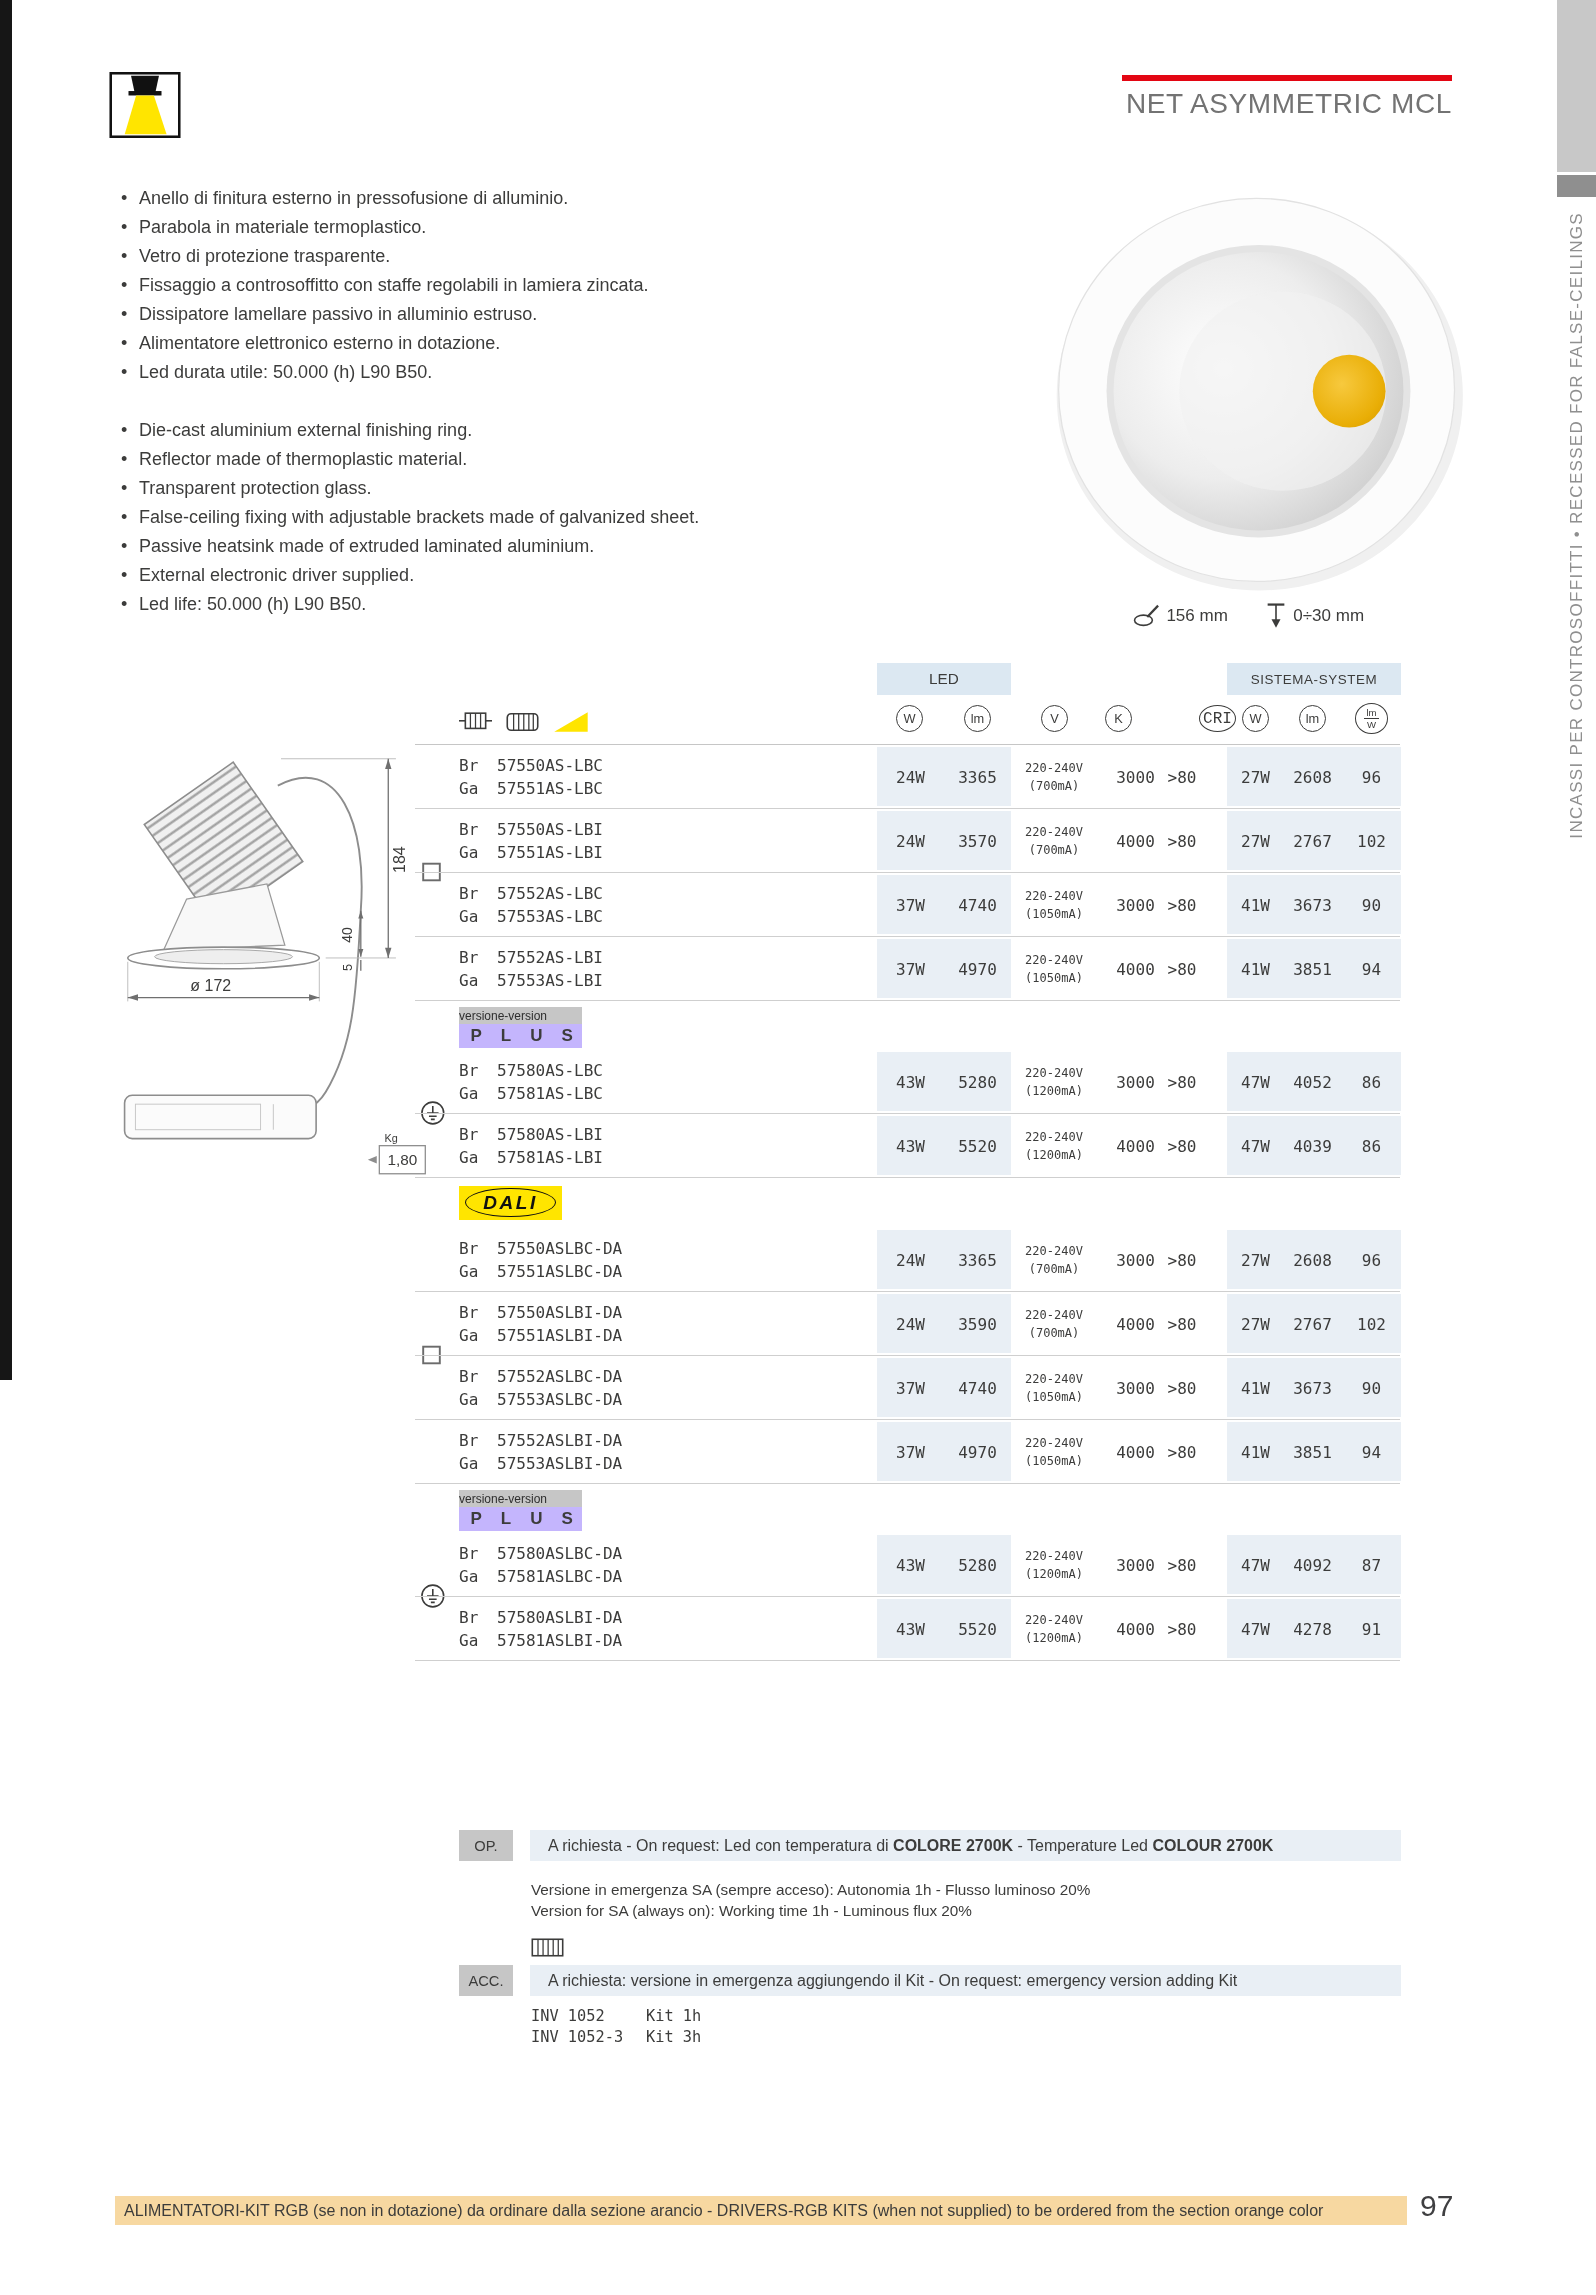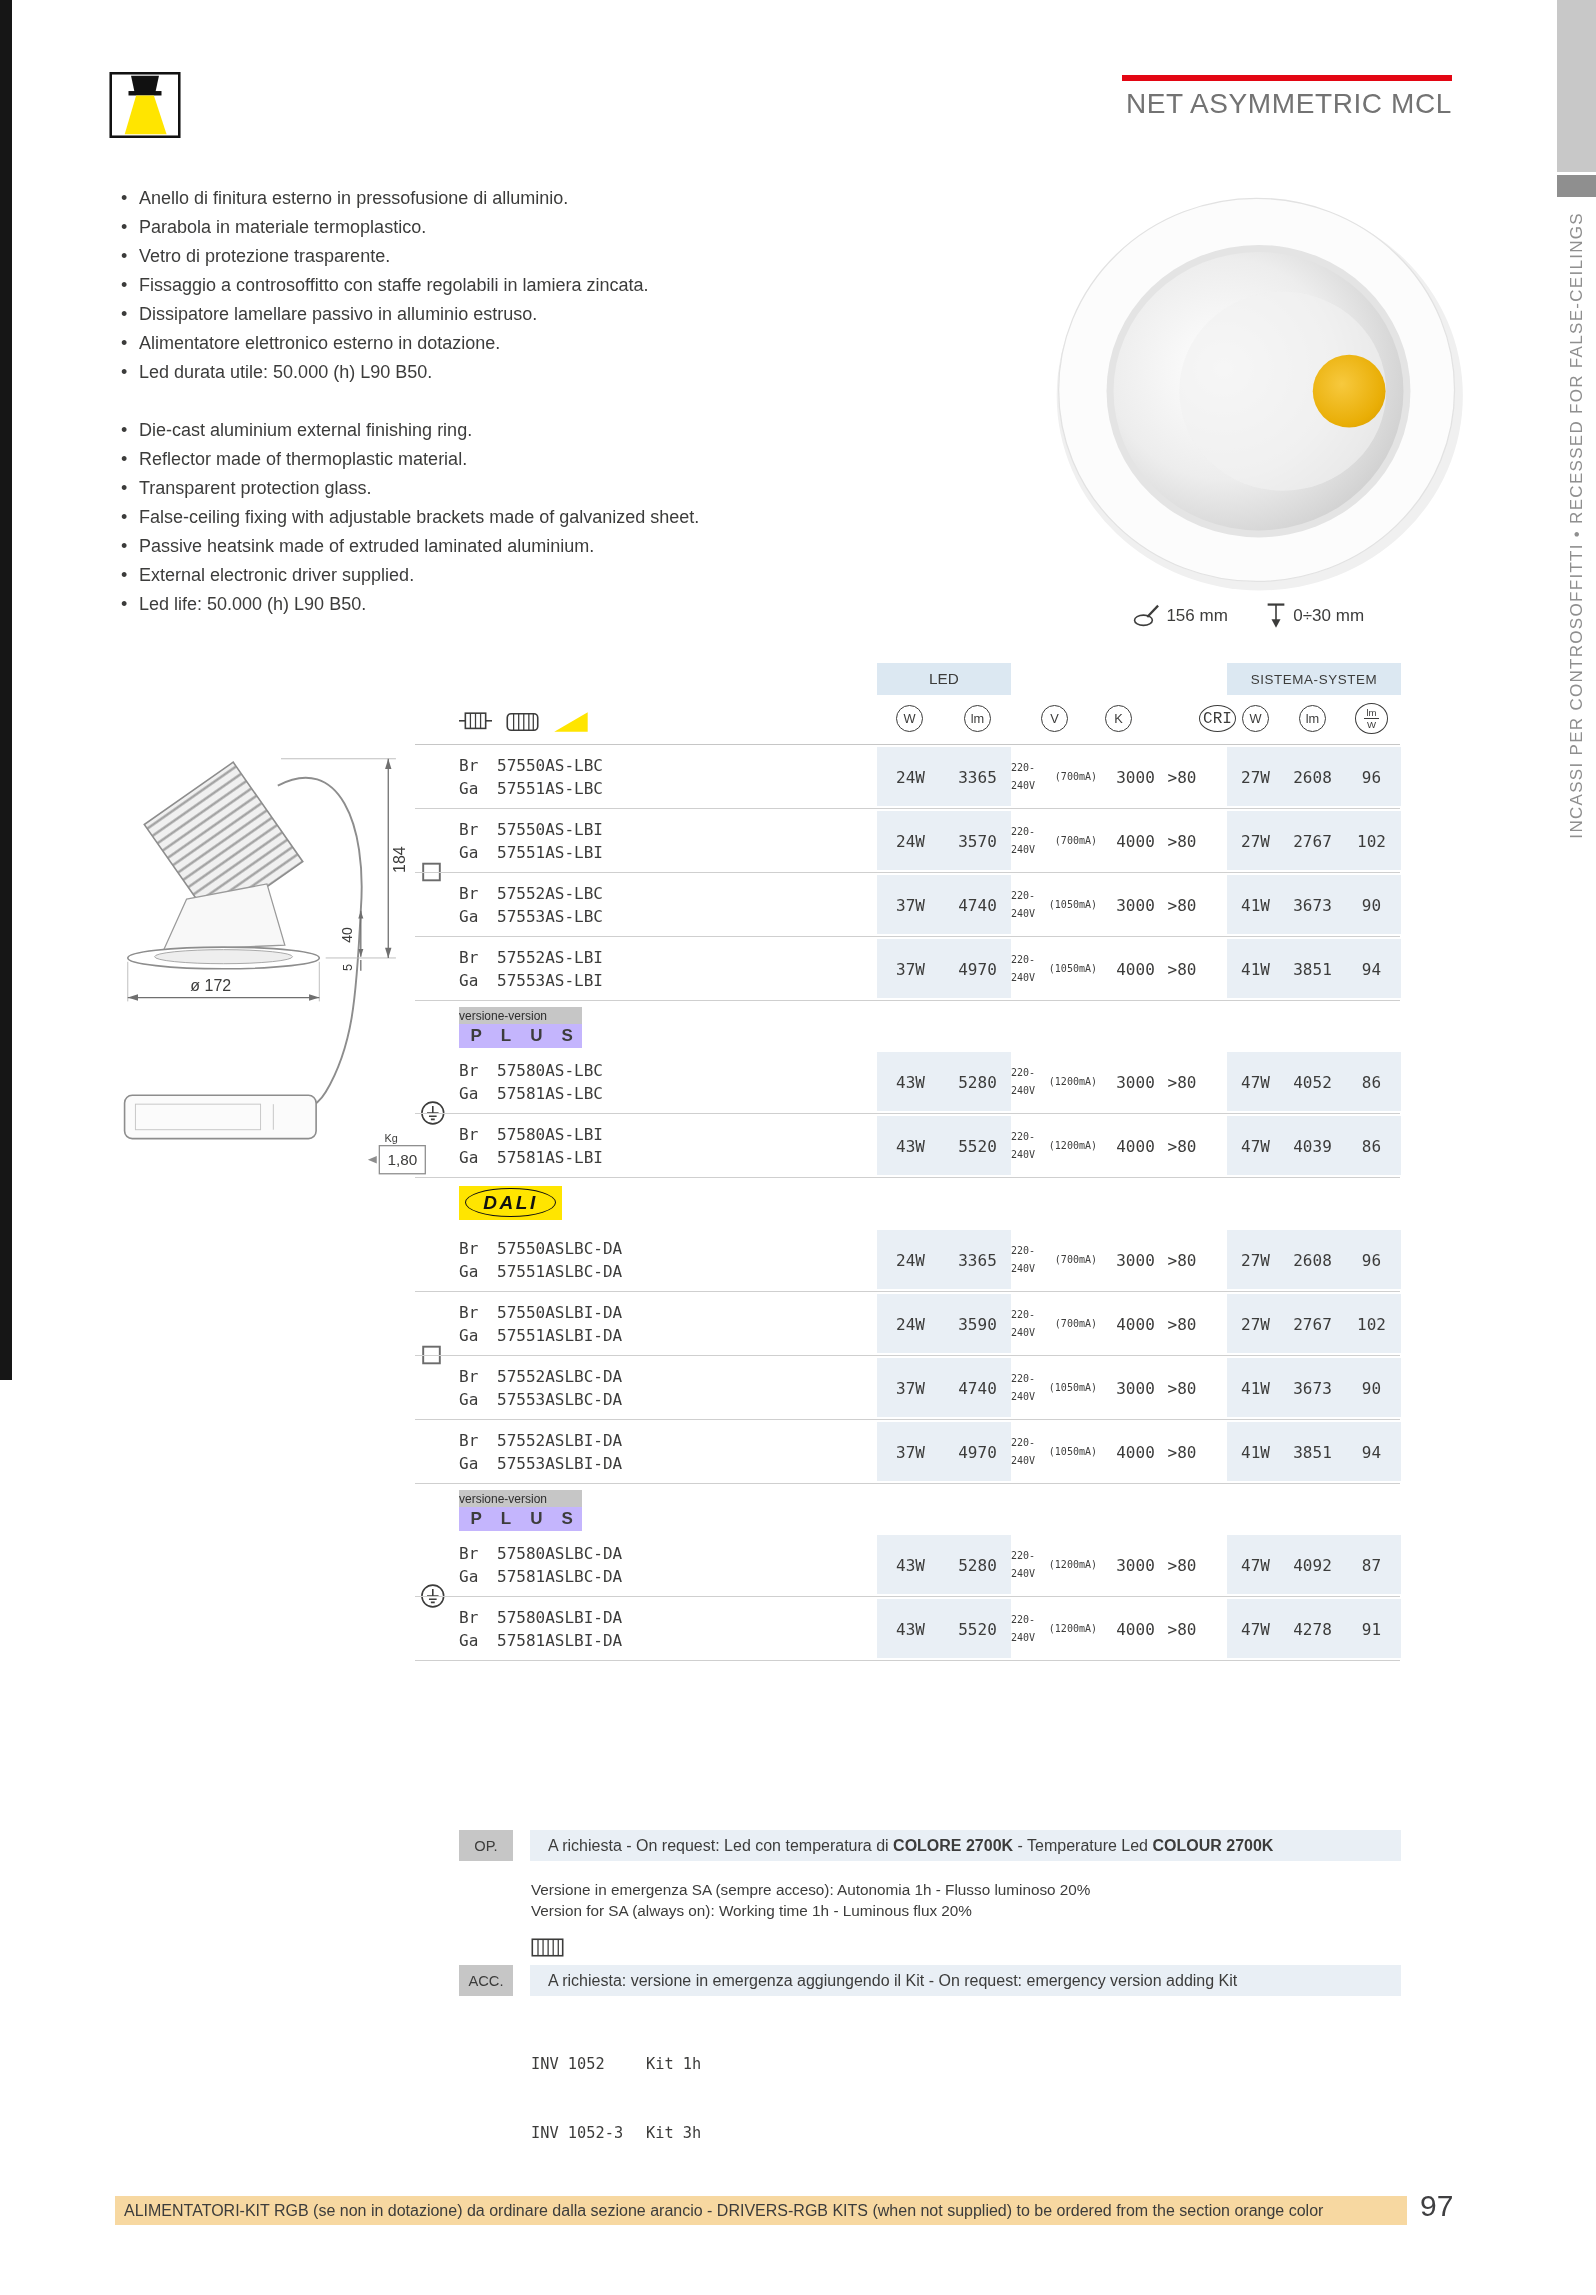--- a/index.html
+++ b/index.html
@@ -62,21 +62,21 @@
   .band { position:absolute; top:1.9px; bottom:2.6px; background:#e9eff5; }
   .band-led { left:762px; width:134px; }
   .band-sys { left:1112px; width:174px; }
   .cell { position:absolute; top:0; height:100%; display:flex; align-items:center; justify-content:center;
           font-family:"DejaVu Sans Mono", monospace; font-size:16px; }
   .c-codes { left:344px; width:409px; flex-direction:column; align-items:flex-start; justify-content:center; gap:3.8px; }
   .code-line { display:flex; }
   .fin { width:38px; }
   .c-w   { left:762px; width:67px; }
   .c-lm  { left:829px; width:67px; }
-  .c-v   { left:896px; width:86px; flex-direction:row; font-size:10px; line-height:18px; }
+  .c-v   { left:896px; width:86px; flex-direction:column; font-size:12px; line-height:18px; }
   .c-k   { left:982px; width:45px;margin-left:16px; }
   .c-cri { left:1027px; width:80px; }
   .c-sw  { left:1112px; width:57px; }
   .c-slm { left:1169px; width:57px; }
   .c-lmw { left:1227px; width:59px; }
   .marker { position:absolute; left:305px; top:50%; transform:translateY(-50%); }
 
   .divider-plus { height:49px; padding:6.4px 0 0 344px; }
   .plus-box { width:123px; }
   .plus-small { background:#c6c6c6; color:#2e2e2e; font-size:12px; text-align:left; padding:1.3px 0; }
@@ -91,21 +91,21 @@
   
   .op-section { position:absolute; left:459px; top:1830px; width:942px; font-size:16px; }
   .acc-section { position:absolute; left:459px; top:1965px; width:942px; font-size:16px; }
   .note-row { display:flex; align-items:stretch;gap:17px; }
   .note-label { width:54px; background:#c6c6c6; display:flex; align-items:center; justify-content:center;
                 font-size:14.7px; flex:none; }
   .note-band { flex:1; background:#e9eff5; display:flex; align-items:center; padding-left:18px; min-height:31px;text-align:center; }
   .op-extra { margin:18px 0 0 72px; font-size:15.3px; line-height:21px; }
   .op-driver-icon { margin:16.6px 0 0 72px; }
   .acc-kits { margin:10.2px 0 0 72px; font-family:"DejaVu Sans Mono", monospace; font-size:15.3px; line-height:21px; }
-  .kit-code { display:inline-block; width:115px;margin-top:48px; }
+  .kit-code { display:inline-block; width:115px; }
 
   
   .footer-bar { position:absolute; left:115px; top:2196px; width:1292px; height:29px; background:#f7d8a1;
                 display:flex; align-items:center; padding-left:9px; font-size:16px; }
   .page-number { position:absolute; left:1420px; top:2189px; font-size:30px; color:#3f3f41; }
   b { font-weight:bold; }
 </style>
 </head>
 <body>
 

